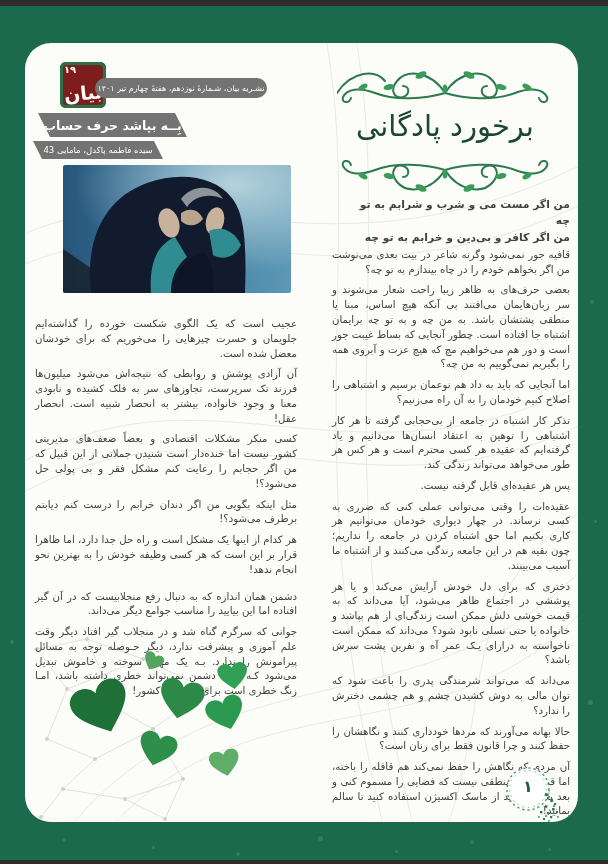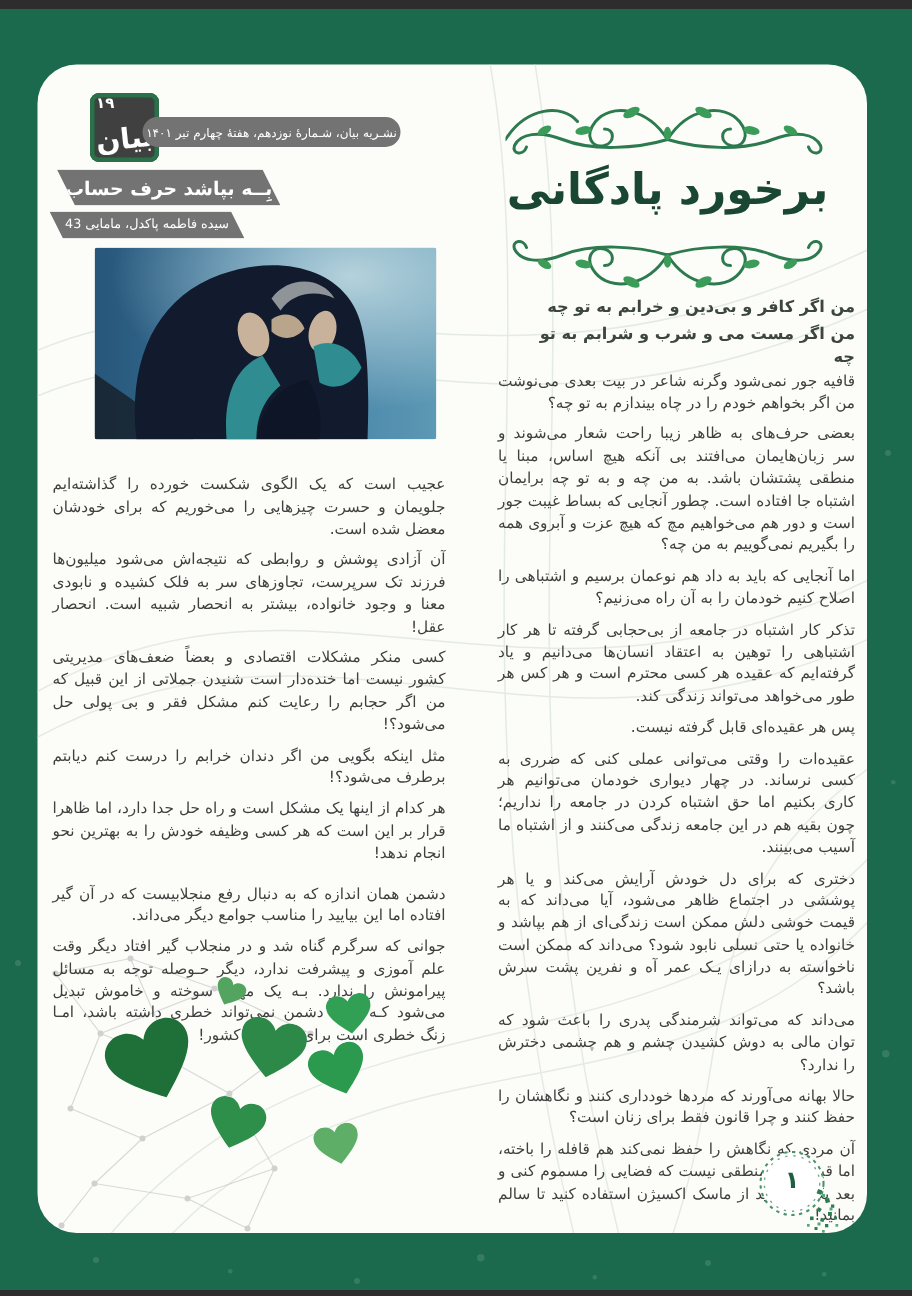--- a/index.html
+++ b/index.html
@@ -11,41 +11,41 @@
   .bg-dot{position:absolute;border-radius:50%;background:rgba(255,255,255,.12);}
 
   .card{position:absolute;left:25px;top:43px;width:553px;height:779px;
         background:#fcfcf9;border-radius:26px;overflow:hidden;}
   .guilloche,.constellation{position:absolute;pointer-events:none;}
   .guilloche{left:0;top:0;}
   .constellation{left:0;top:588px;opacity:.65;}
 
   
   .logo{position:absolute;left:auto;right:472px;top:19px;width:46px;height:46px;
-        background:#404040;border-radius:6px;box-shadow:inset 0 0 0 3px #2a7049, inset 0 0 6px #1d5c3c;
+        background:#7f1d1d;border-radius:6px;box-shadow:inset 0 0 0 3px #2a7049, inset 0 0 6px #1d5c3c;
         color:#fff;}
   .logo-name{position:absolute;right:4px;bottom:4px;font-size:19px;font-weight:bold;
              transform:rotate(-6deg);letter-spacing:-1px;}
   .logo-issue{position:absolute;left:4px;top:2px;font-size:10px;font-weight:bold;}
   .ribbon{position:absolute;background:#737373;color:#fff;display:flex;
           align-items:center;justify-content:center;}
   .ribbon-issue{right:311px;top:35px;width:172px;height:20px;border-radius:10px;
                 font-size:8px;white-space:nowrap;}
   .ribbon-section{right:391px;top:70px;width:149px;height:24px;font-size:12.5px;font-weight:bold;
                   clip-path:polygon(0 0,calc(100% - 12px) 0,100% 100%,12px 100%);}
   .ribbon-author{right:415px;top:98px;width:130px;height:18px;font-size:8.5px;
                  clip-path:polygon(0 0,calc(100% - 9px) 0,100% 100%,9px 100%);}
 
   .photo{position:absolute;right:287px;top:122px;width:228px;height:128px;border-radius:2px;overflow:hidden;}
 
   
   .title-block{position:absolute;right:8px;top:20px;width:250px;text-align:center;}
   .ornament{display:block;margin:0 auto;}
   .ornament.flip{transform:scaleY(-1);}
-  .article-title{margin:4px 0 14px 0;font-size:29px;font-weight:bold;color:#1a4634;line-height:1.2;}
+  .article-title{margin:4px 0 14px 0;font-size:29px;font-weight:normal;color:#1a4634;line-height:1.2;}
 
   
   .col{position:absolute;color:#404040;font-size:10.2px;line-height:1.45;
        text-align:justify;text-align-last:right;}
   .col p{margin:0 0 6px 0;}
   .col-right{right:8px;top:154px;width:238px;}
   .col-left{right:281px;top:254px;width:262px;margin-top:20px;}
   .poem{font-weight:bold;color:#3c4540;font-size:10.8px;text-align:right;text-align-last:right;
         padding-left:24px;margin:0 0 2px 0 !important;}
   .poem.first{margin-top:0 !important;}
@@ -204,22 +204,22 @@
           <ellipse cx="52" cy="24" rx="5.5" ry="2.8" transform="rotate(-12 52 24)"></ellipse>
           <ellipse cx="164" cy="24" rx="5.5" ry="2.8" transform="rotate(12 164 24)"></ellipse>
           <ellipse cx="26" cy="24" rx="5" ry="2.6" transform="rotate(-30 26 24)"></ellipse>
           <ellipse cx="190" cy="24" rx="5" ry="2.6" transform="rotate(30 190 24)"></ellipse>
           <ellipse cx="108" cy="26" rx="4.5" ry="2.4" transform="rotate(90 108 26)"></ellipse>
         </g>
       </svg>
     </div>
 
     <div class="col col-right">
+      <p class="poem">من اگر مست می و شرب و شرابم به تو چه</p>
       <p class="poem first">من اگر کافر و بی‌دین و خرابم به تو چه</p>
-      <p class="poem">من اگر مست می و شرب و شرابم به تو چه</p>
       <p>قافیه جور نمی‌شود وگرنه شاعر در بیت بعدی می‌نوشت من اگر بخواهم خودم را در چاه بیندازم به تو چه؟</p>
       <p>بعضی حرف‌های به ظاهر زیبا راحت شعار می‌شوند و سر زبان‌هایمان می‌افتند بی آنکه هیچ اساس، مبنا یا منطقی پشتشان باشد. به من چه و به تو چه برایمان اشتباه جا افتاده است. چطور آنجایی که بساط غیبت جور است و دور هم می‌خواهیم مچ که هیچ عزت و آبروی همه را بگیریم نمی‌گوییم به من چه؟</p>
       <p>اما آنجایی که باید به داد هم نوعمان برسیم و اشتباهی را اصلاح کنیم خودمان را به آن راه می‌زنیم؟</p>
       <p>تذکر کار اشتباه در جامعه از بی‌حجابی گرفته تا هر کار اشتباهی را توهین به اعتقاد انسان‌ها می‌دانیم و یاد گرفته‌ایم که عقیده هر کسی محترم است و هر کس هر طور می‌خواهد می‌تواند زندگی کند.</p>
       <p>پس هر عقیده‌ای قابل گرفته نیست.</p>
       <p>عقیده‌ات را وقتی می‌توانی عملی کنی که ضرری به کسی نرساند. در چهار دیواری خودمان می‌توانیم هر کاری بکنیم اما حق اشتباه کردن در جامعه را نداریم؛ چون بقیه هم در این جامعه زندگی می‌کنند و از اشتباه ما آسیب می‌بینند.</p>
       <p>دختری که برای دل خودش آرایش می‌کند و یا هر پوششی در اجتماع ظاهر می‌شود، آیا می‌داند که به قیمت خوشی دلش ممکن است زندگی‌ای از هم بپاشد و خانواده یا حتی نسلی نابود شود؟ می‌داند که ممکن است ناخواسته به درازای یـک عمر آه و نفرین پشت سرش باشد؟</p>
       <p>می‌داند که می‌تواند شرمندگی پدری را باعث شود که توان مالی به دوش کشیدن چشم و هم چشمی دخترش را ندارد؟</p>
       <p>حالا بهانه می‌آورند که مردها خودداری کنند و نگاهشان را حفظ کنند و چرا قانون فقط برای زنان است؟</p>
       <p>آن مردی که نگاهش را حفظ نمی‌کند هم قافله را باخته، اما قبول کنید منطقی نیست که فضایی را مسموم کنی و بعد بگویی بیایید از ماسک اکسیژن استفاده کنید تا سالم بمانید!</p>

